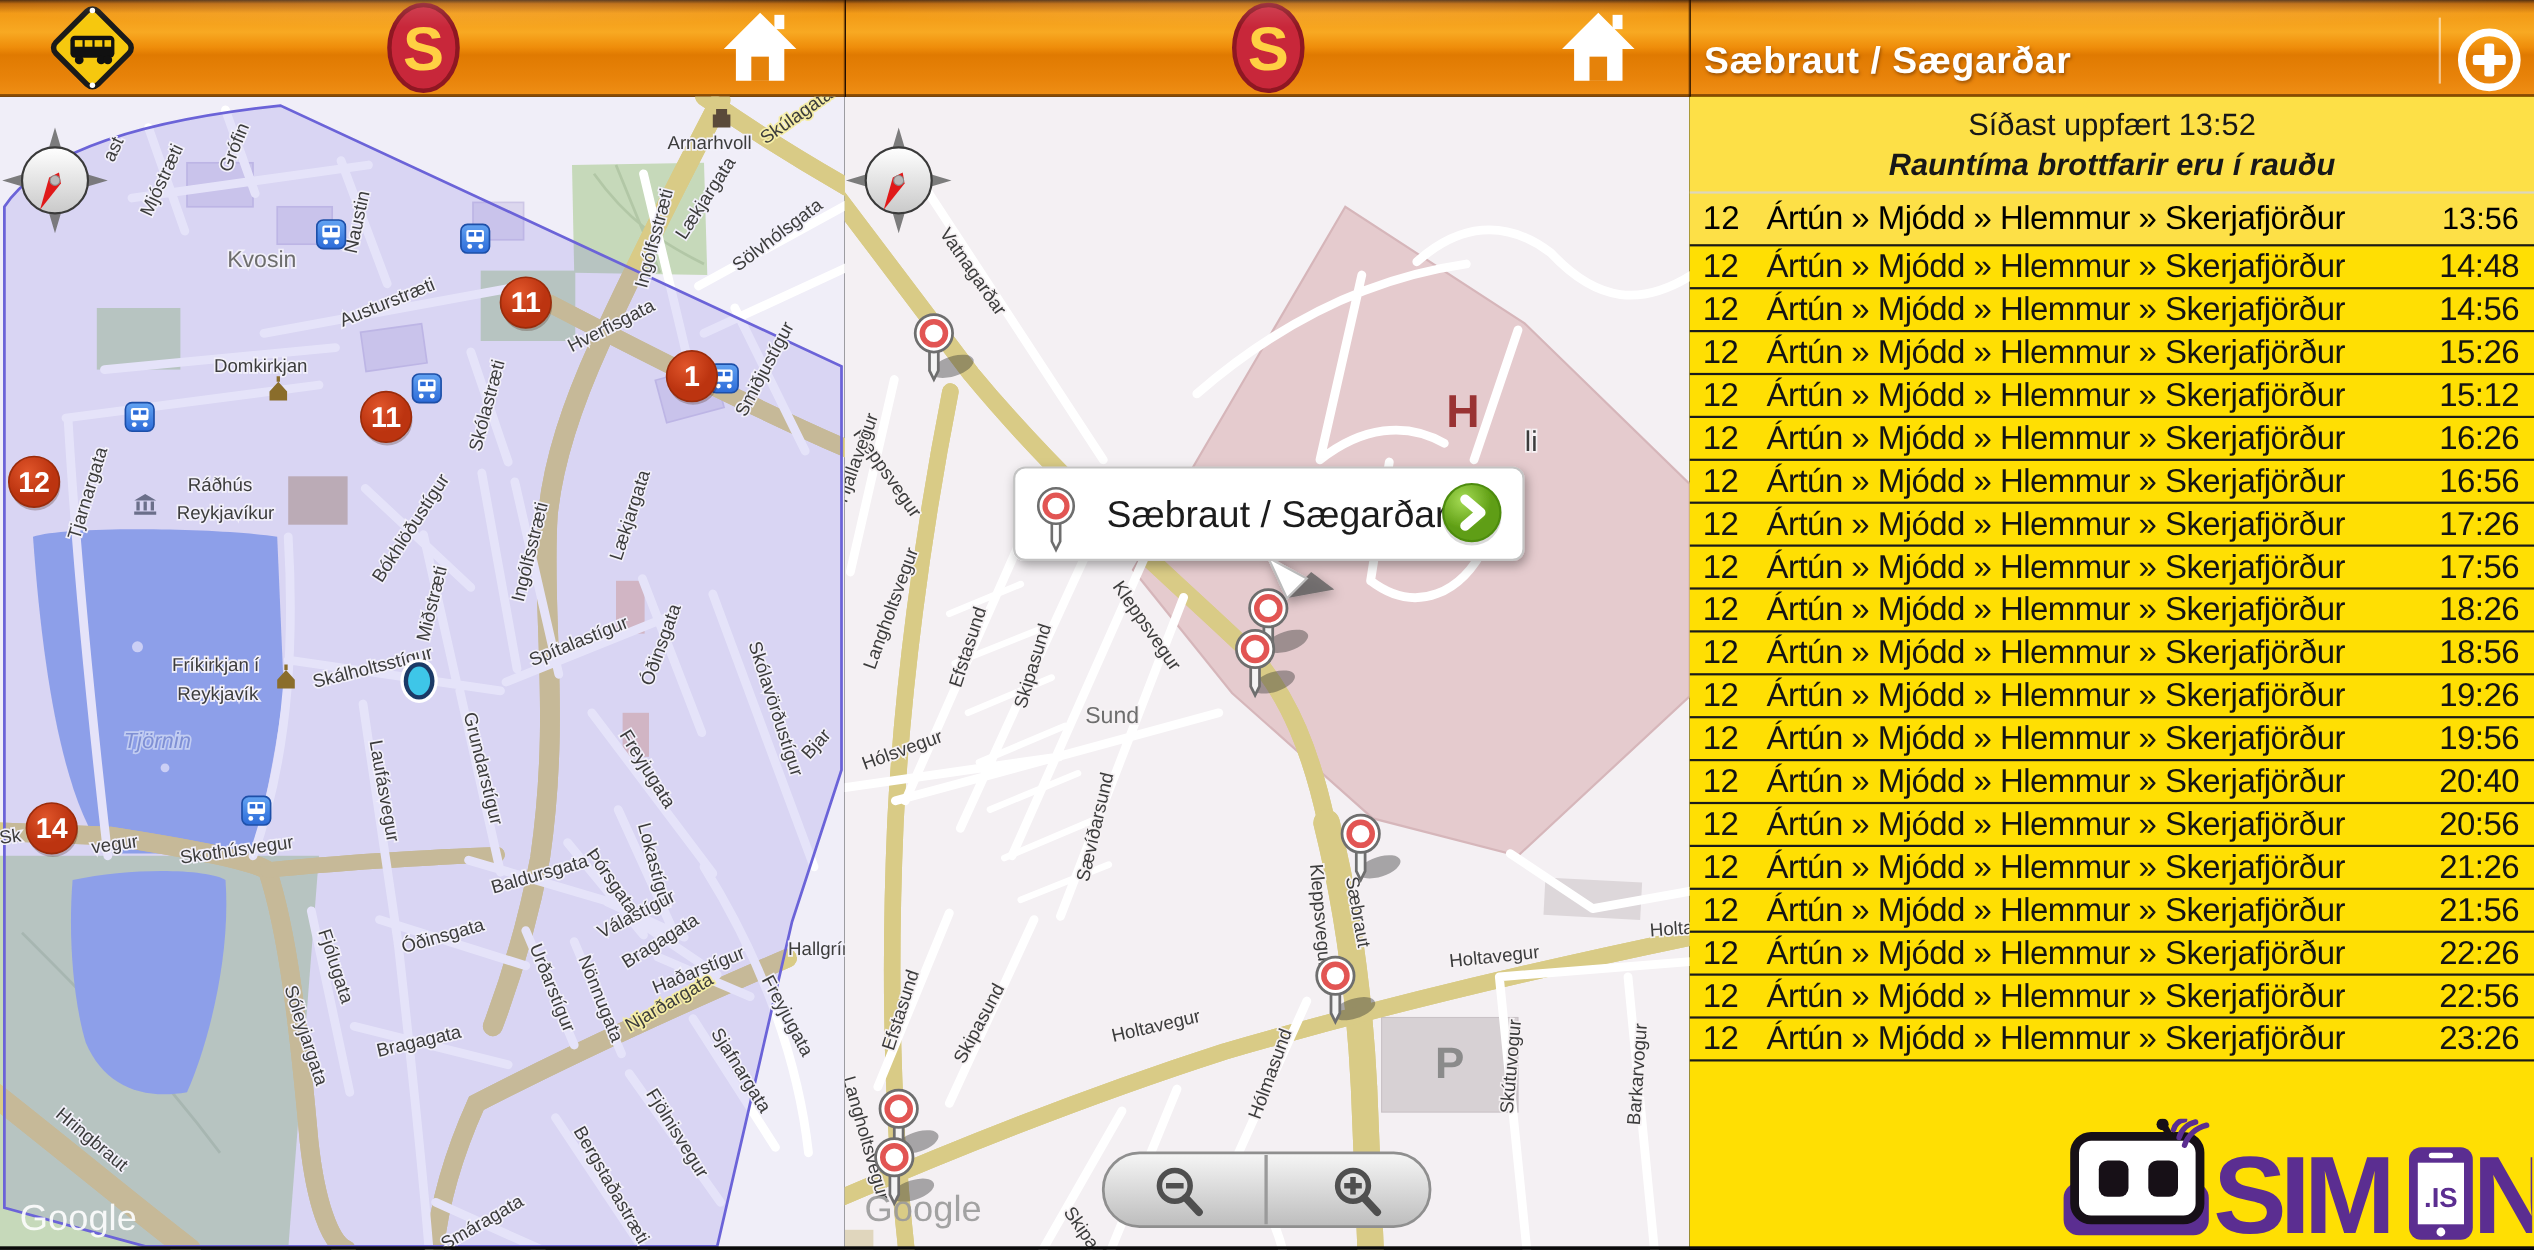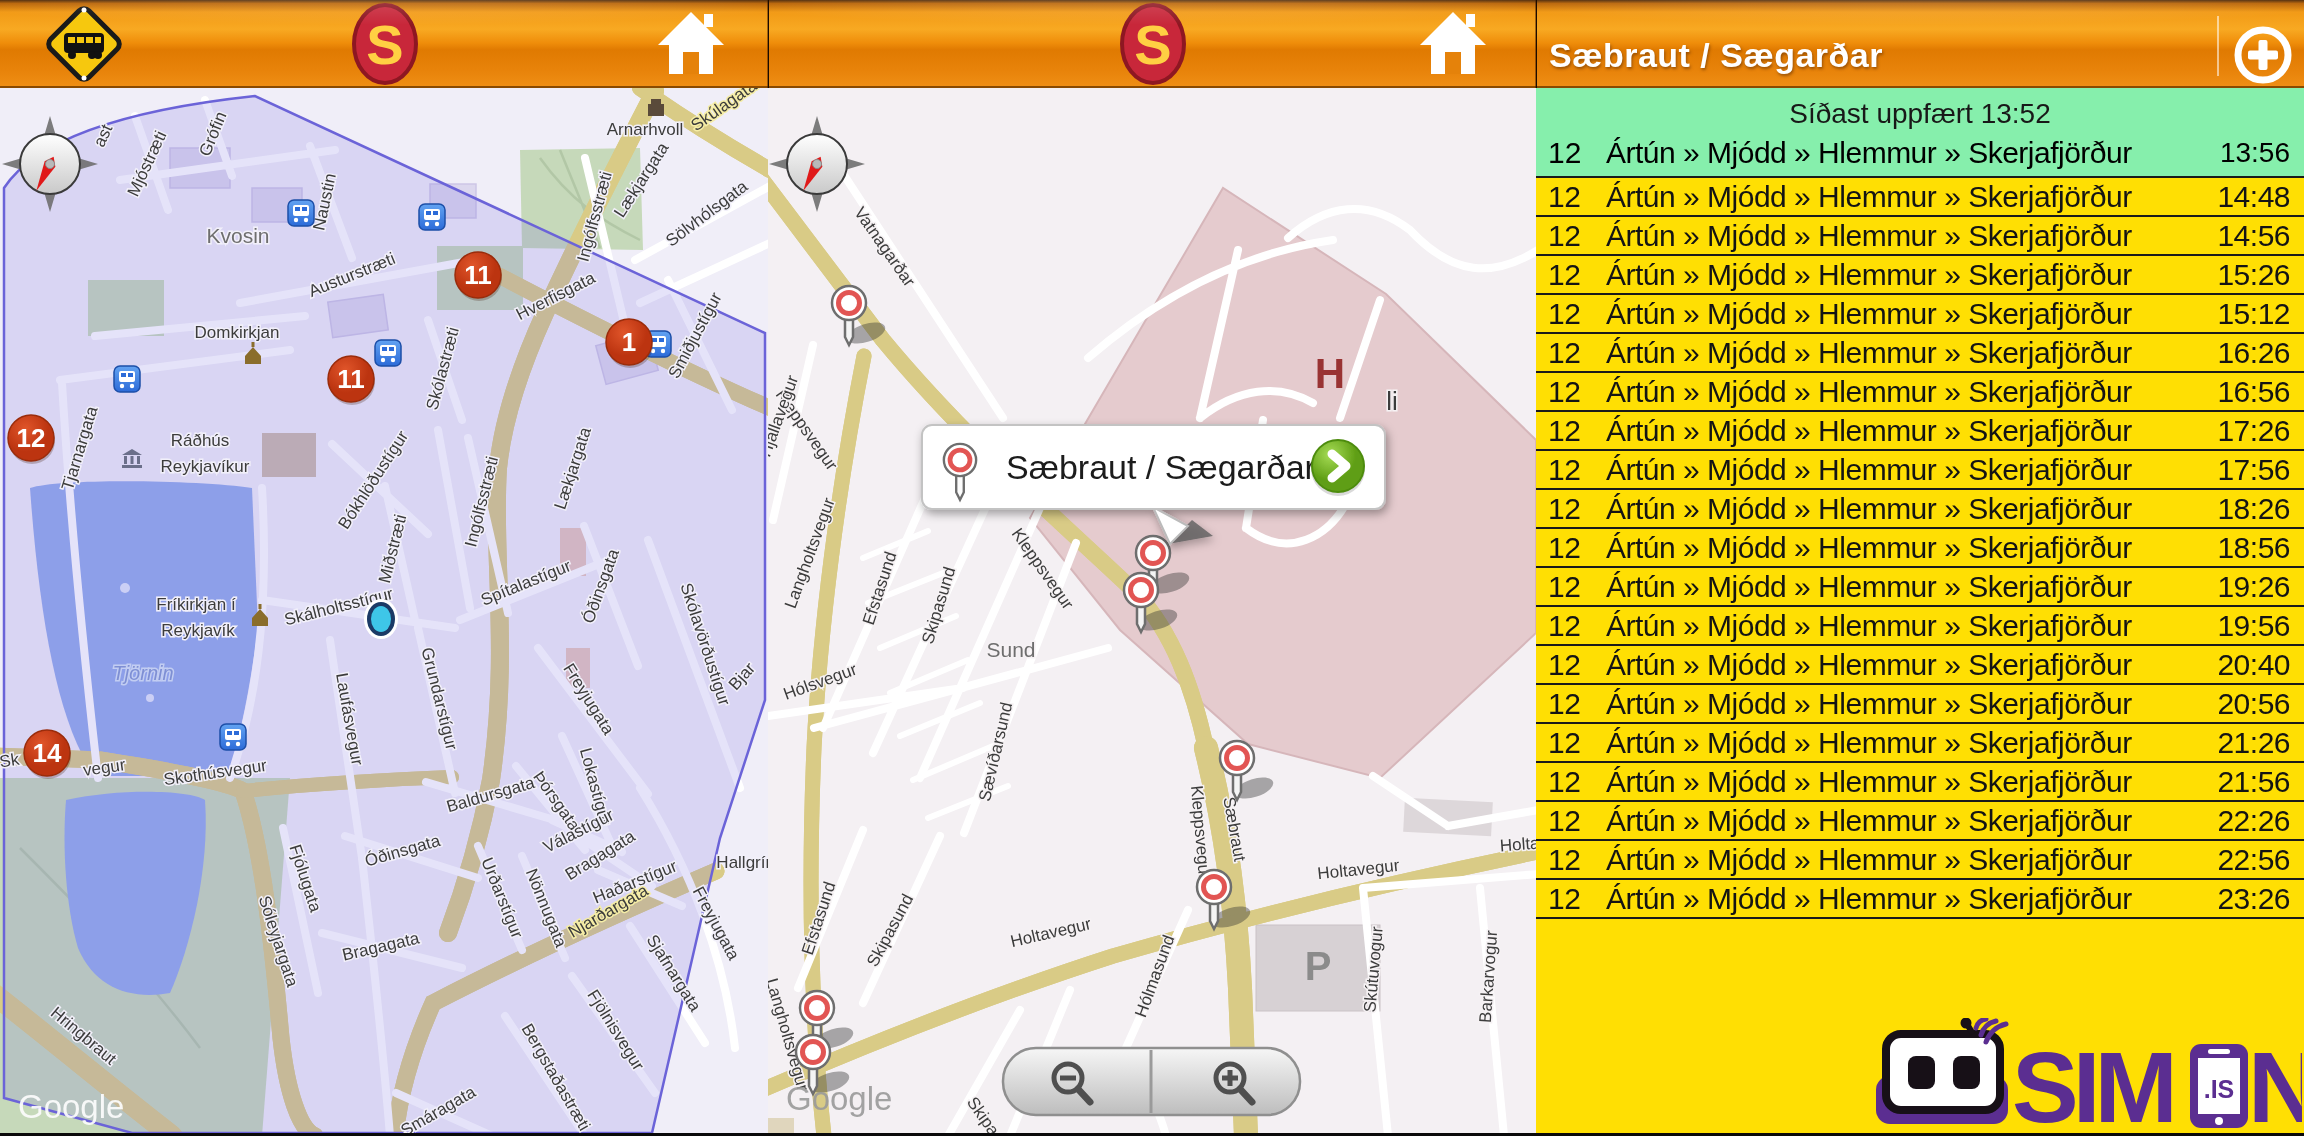--- a/index.html
+++ b/index.html
@@ -24,21 +24,21 @@
   svg text.lbl.district{font-size:21px;fill:#6e6e6e;}
   svg text.lbl.water{font-size:20px;font-style:italic;fill:#7e8fd4;stroke:#c2cdf2;}
   svg text.lbl.mid{stroke:#f6f2f4;}
   svg text.glogo-w{font-size:33px;fill:#fdfdfd;opacity:.92;}
   svg text.glogo-g{font-size:33px;fill:#9a9a9a;opacity:.9;}
   .yc{stroke:#d9cb86;fill:none;stroke-linecap:round;}
   .yf{stroke:#f5efa3;fill:none;stroke-linecap:round;}
   .wr{stroke:#ffffff;fill:none;stroke-width:8;stroke-linecap:round;}
   
   .rpanel{position:absolute;left:1536px;top:88px;width:768px;height:1046px;background:#ffdf03;overflow:hidden;}
-  .rp-top{background:#86efac;}
+  .rp-top{background:#fde047;}
   .rp-updated{font-size:28px;color:#181818;text-align:center;padding-top:10px;}
   .rp-note{font-size:28px;color:#181818;text-align:center;font-weight:bold;font-style:italic;
            padding:4px 0 8px 0;border-bottom:2px solid #ddd6bd;}
   .rp-first-row{display:flex;align-items:center;height:46px;}
   .rp-status{text-align:right;padding:0 14px 8px 0;font-size:28px;font-weight:bold;color:#e60000;}
   .srow{display:flex;align-items:center;height:37px;border-top:2px solid #1a1a1a;
         font-size:30px;color:#141414;letter-spacing:-.5px;}
   .srow.last{border-bottom:2px solid #1a1a1a;}
   .r-num{width:58px;padding-left:12px;}
   .r-dest{flex:1;}
@@ -426,20 +426,21 @@
         <line x1="462" y1="982" x2="462" y2="998" stroke="#4f4f4f" stroke-width="5"></line>
       </g>
     </g>
     <text class="glogo-g" x="18" y="1022" text-anchor="start">Google</text>
   </svg>
   </div>
 
   <div class="rpanel">
     <div class="rp-top">
       <div class="rp-updated">Síðast uppfært 13:52</div>
+      <div class="rp-note">Rauntíma brottfarir eru í rauðu</div>
       <div class="rp-first-row">
         <span class="r-num" style="font-size:30px;">12</span>
         <span class="r-dest" style="font-size:30px;letter-spacing:-.5px;">Ártún » Mjódd » Hlemmur » Skerjafjörður</span>
         <span class="r-time" style="font-size:28px;">13:56</span>
       </div>
     </div>
     <div id="rows">
         <div class="srow">
           <span class="r-num">12</span>
           <span class="r-dest">Ártún » Mjódd » Hlemmur » Skerjafjörður</span>

